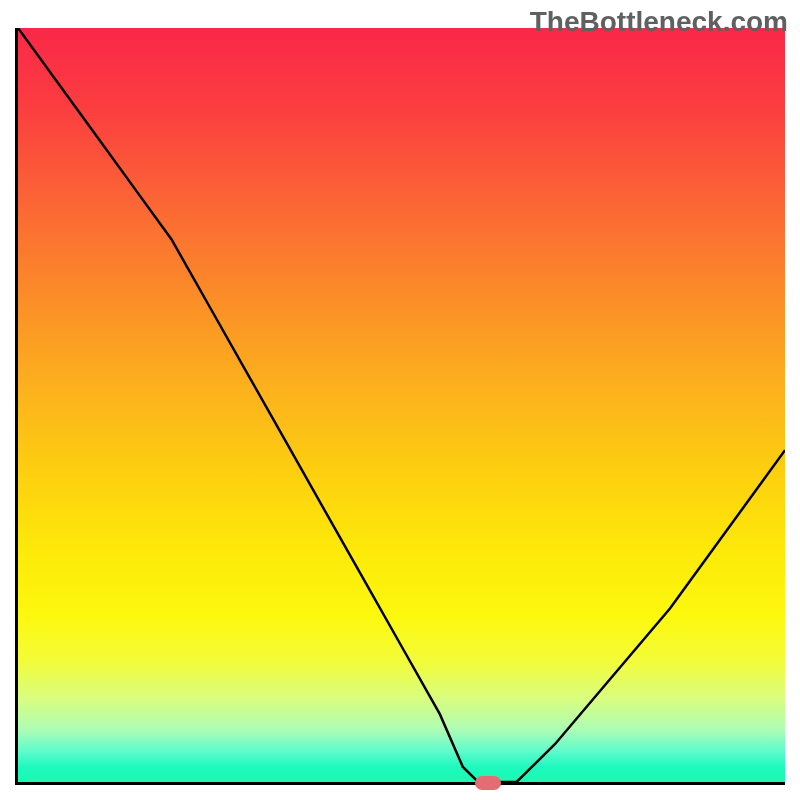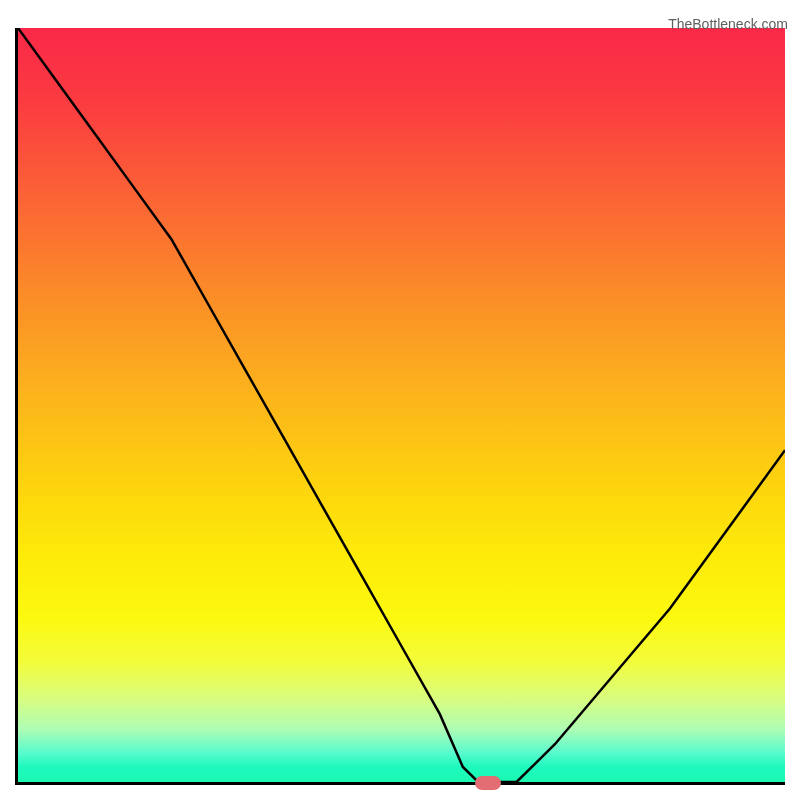--- a/index.html
+++ b/index.html
@@ -5,25 +5,25 @@
   * { margin: 0; padding: 0; box-sizing: border-box; }
   body {
     width: 800px;
     height: 800px;
     background: #fff;
     position: relative;
     font-family: Arial, sans-serif;
   }
   .watermark {
     position: absolute;
-    top: 16px;
+    top: 6px;
     right: 12px;
     color: #606060;
-    font-size: 14px;
-    font-weight: 400;
+    font-size: 28px;
+    font-weight: 700;
     z-index: 10;
   }
   .chart-area {
     position: absolute;
     left: 15px;
     top: 28px;
     width: 770px;
     height: 757px;
     border-left: 3px solid #000;
     border-bottom: 3px solid #000;

